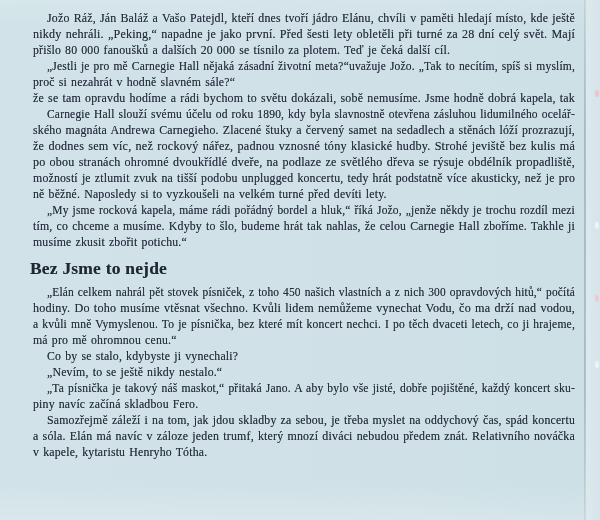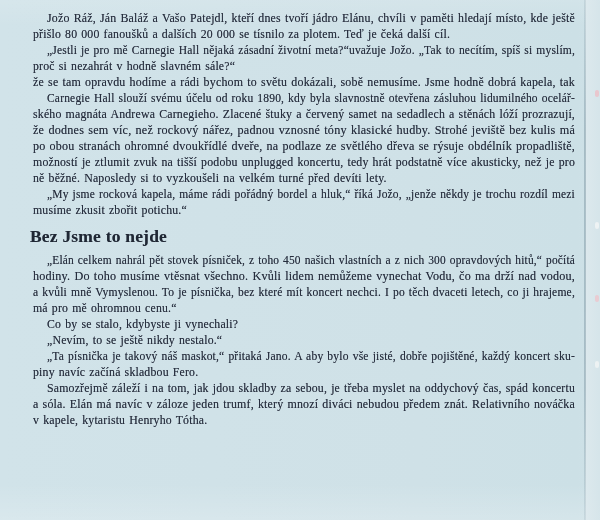--- a/index.html
+++ b/index.html
@@ -80,34 +80,36 @@
   }
 </style>
 </head>
 <body>
 
 <div class="page">
   <div class="edge-strip"></div>
   <div class="edge-line"></div>
   <div class="article">
       <div class="line first"><span class="txt" style="transform: scaleX(0.916393);">Jožo Ráž, Ján Baláž a Vašo Patejdl, kteří dnes tvoří jádro Elánu, chvíli v paměti hledají místo, kde ještě</span></div>
+      <div class="line"><span class="txt" style="transform: scaleX(0.931522);">nikdy nehráli. „Peking,“ napadne je jako první. Před šesti lety obletěli při turné za 28 dní celý svět. Mají</span></div>
       <div class="line last"><span class="txt" style="transform: scaleX(0.908814);">přišlo 80 000 fanoušků a dalších 20 000 se tísnilo za plotem. Teď je čeká další cíl.</span></div>
       <div class="para"></div>
       <div class="line first"><span class="txt" style="transform: scaleX(0.886371);">„Jestli je pro mě Carnegie Hall nějaká zásadní životní meta?“uvažuje Jožo. „Tak to necítím, spíš si myslím,</span></div>
       <div class="line last"><span class="txt" style="transform: scaleX(0.908814);">proč si nezahrát v hodně slavném sále?“</span></div>
       <div class="line"><span class="txt" style="transform: scaleX(0.91935);">že se tam opravdu hodíme a rádi bychom to světu dokázali, sobě nemusíme. Jsme hodně dobrá kapela, tak</span></div>
       <div class="para"></div>
       <div class="line first"><span class="txt" style="transform: scaleX(0.886696);">Carnegie Hall slouží svému účelu od roku 1890, kdy byla slavnostně otevřena zásluhou lidumilného ocelář-</span></div>
       <div class="line"><span class="txt" style="transform: scaleX(0.911212);">ského magnáta Andrewa Carnegieho. Zlacené štuky a červený samet na sedadlech a stěnách lóží prozrazují,</span></div>
       <div class="line"><span class="txt" style="transform: scaleX(0.93896);">že dodnes sem víc, než rockový nářez, padnou vznosné tóny klasické hudby. Strohé jeviště bez kulis má</span></div>
       <div class="line"><span class="txt" style="transform: scaleX(0.930322);">po obou stranách ohromné dvoukřídlé dveře, na podlaze ze světlého dřeva se rýsuje obdélník propadliště,</span></div>
       <div class="line"><span class="txt" style="transform: scaleX(0.910255);">možností je ztlumit zvuk na tišší podobu unplugged koncertu, tedy hrát podstatně více akusticky, než je pro</span></div>
       <div class="line last"><span class="txt" style="transform: scaleX(0.908814);">ně běžné. Naposledy si to vyzkoušeli na velkém turné před devíti lety.</span></div>
       <div class="para"></div>
       <div class="line first"><span class="txt" style="transform: scaleX(0.885024);">„My jsme rocková kapela, máme rádi pořádný bordel a hluk,“ říká Jožo, „jenže někdy je trochu rozdíl mezi</span></div>
+      <div class="line"><span class="txt" style="transform: scaleX(0.911427);">tím, co chceme a musíme. Kdyby to šlo, budeme hrát tak nahlas, že celou Carnegie Hall zboříme. Takhle ji</span></div>
       <div class="line last"><span class="txt" style="transform: scaleX(0.908814);">musíme zkusit zbořit potichu.“</span></div>
       <div class="para"></div>
       <div class="section-heading">Bez Jsme to nejde</div>
       <div class="line first"><span class="txt" style="transform: scaleX(0.87929);">„Elán celkem nahrál pět stovek písniček, z toho 450 našich vlastních a z nich 300 opravdových hitů,“ počítá</span></div>
       <div class="line"><span class="txt" style="transform: scaleX(0.934382);">hodiny. Do toho musíme vtěsnat všechno. Kvůli lidem nemůžeme vynechat Vodu, čo ma drží nad vodou,</span></div>
       <div class="line"><span class="txt" style="transform: scaleX(0.891722);">a kvůli mně Vymyslenou. To je písnička, bez které mít koncert nechci. I po těch dvaceti letech, co ji hrajeme,</span></div>
       <div class="line last"><span class="txt" style="transform: scaleX(0.908814);">má pro mě ohromnou cenu.“</span></div>
       <div class="para"></div>
       <div class="line first last"><span class="txt" style="transform: scaleX(0.908814);">Co by se stalo, kdybyste ji vynechali?</span></div>
       <div class="para"></div>

